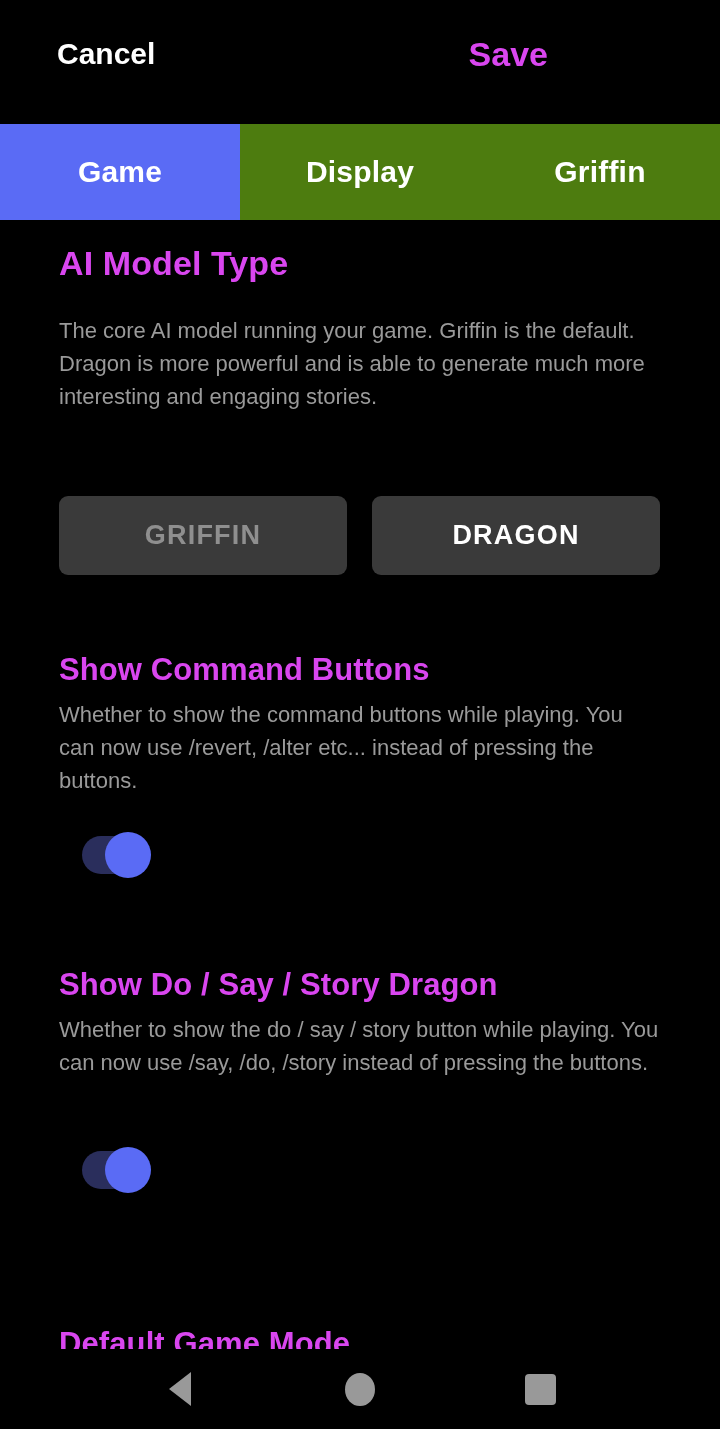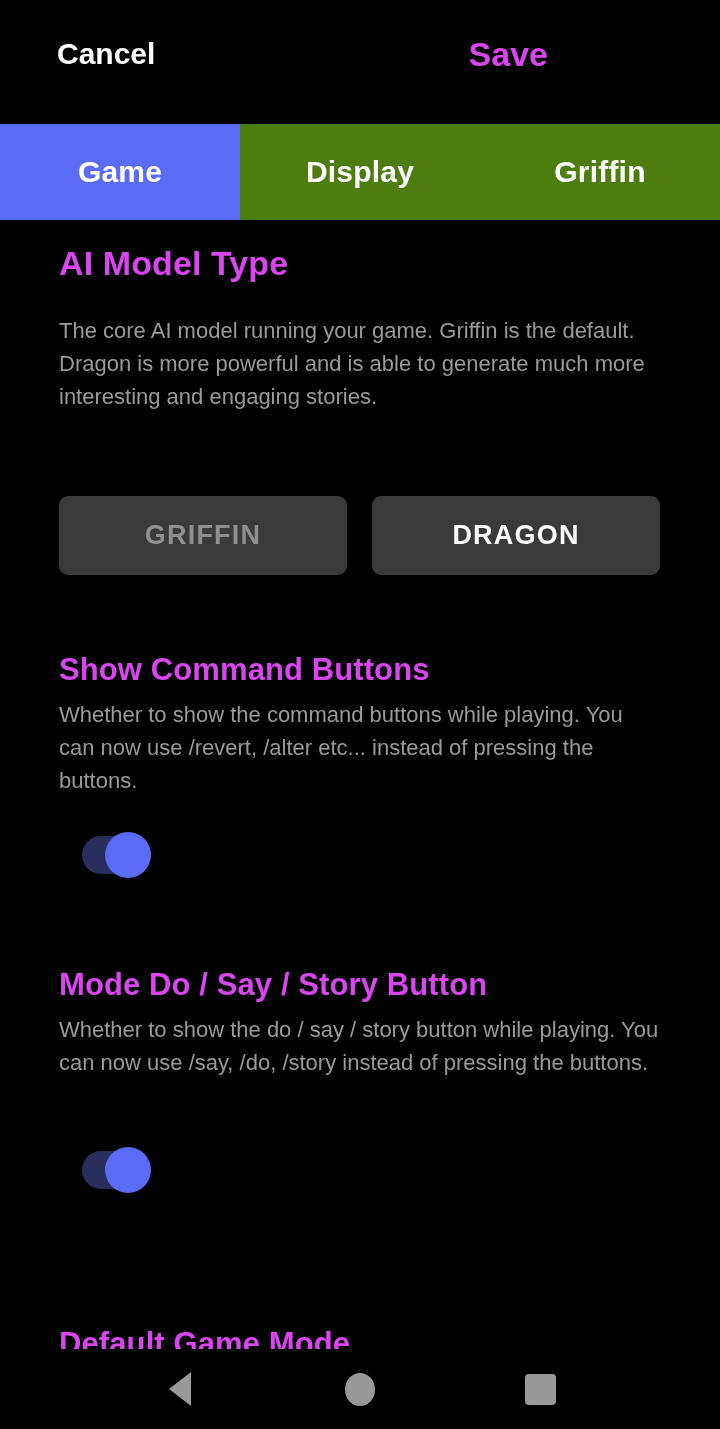--- a/index.html
+++ b/index.html
@@ -248,21 +248,21 @@
     <div class="section sec-toggle" style="height:315px;">
       <div class="heading heading-md">Show Command Buttons</div>
       <div class="desc">Whether to show the command buttons while playing. You can now use /revert, /alter etc... instead of pressing the buttons.</div>
       <div class="switch" style="top:182px;">
         <div class="switch-track"></div>
         <div class="switch-thumb"></div>
       </div>
     </div>
 
     <div class="section sec-toggle" style="height:315px;">
-      <div class="heading heading-md">Mode Do / Say / Story Button</div>
+      <div class="heading heading-md">Show Do / Say / Story Dragon</div>
       <div class="desc">Whether to show the do / say / story button while playing. You can now use /say, /do, /story instead of pressing the buttons.</div>
       <div class="switch" style="top:182px;">
         <div class="switch-track"></div>
         <div class="switch-thumb"></div>
       </div>
     </div>
 
     <div class="section" style="height:90px;">
       <div class="heading heading-md" style="position:absolute; left:59px; top:44px;">Default Game Mode</div>
     </div>

